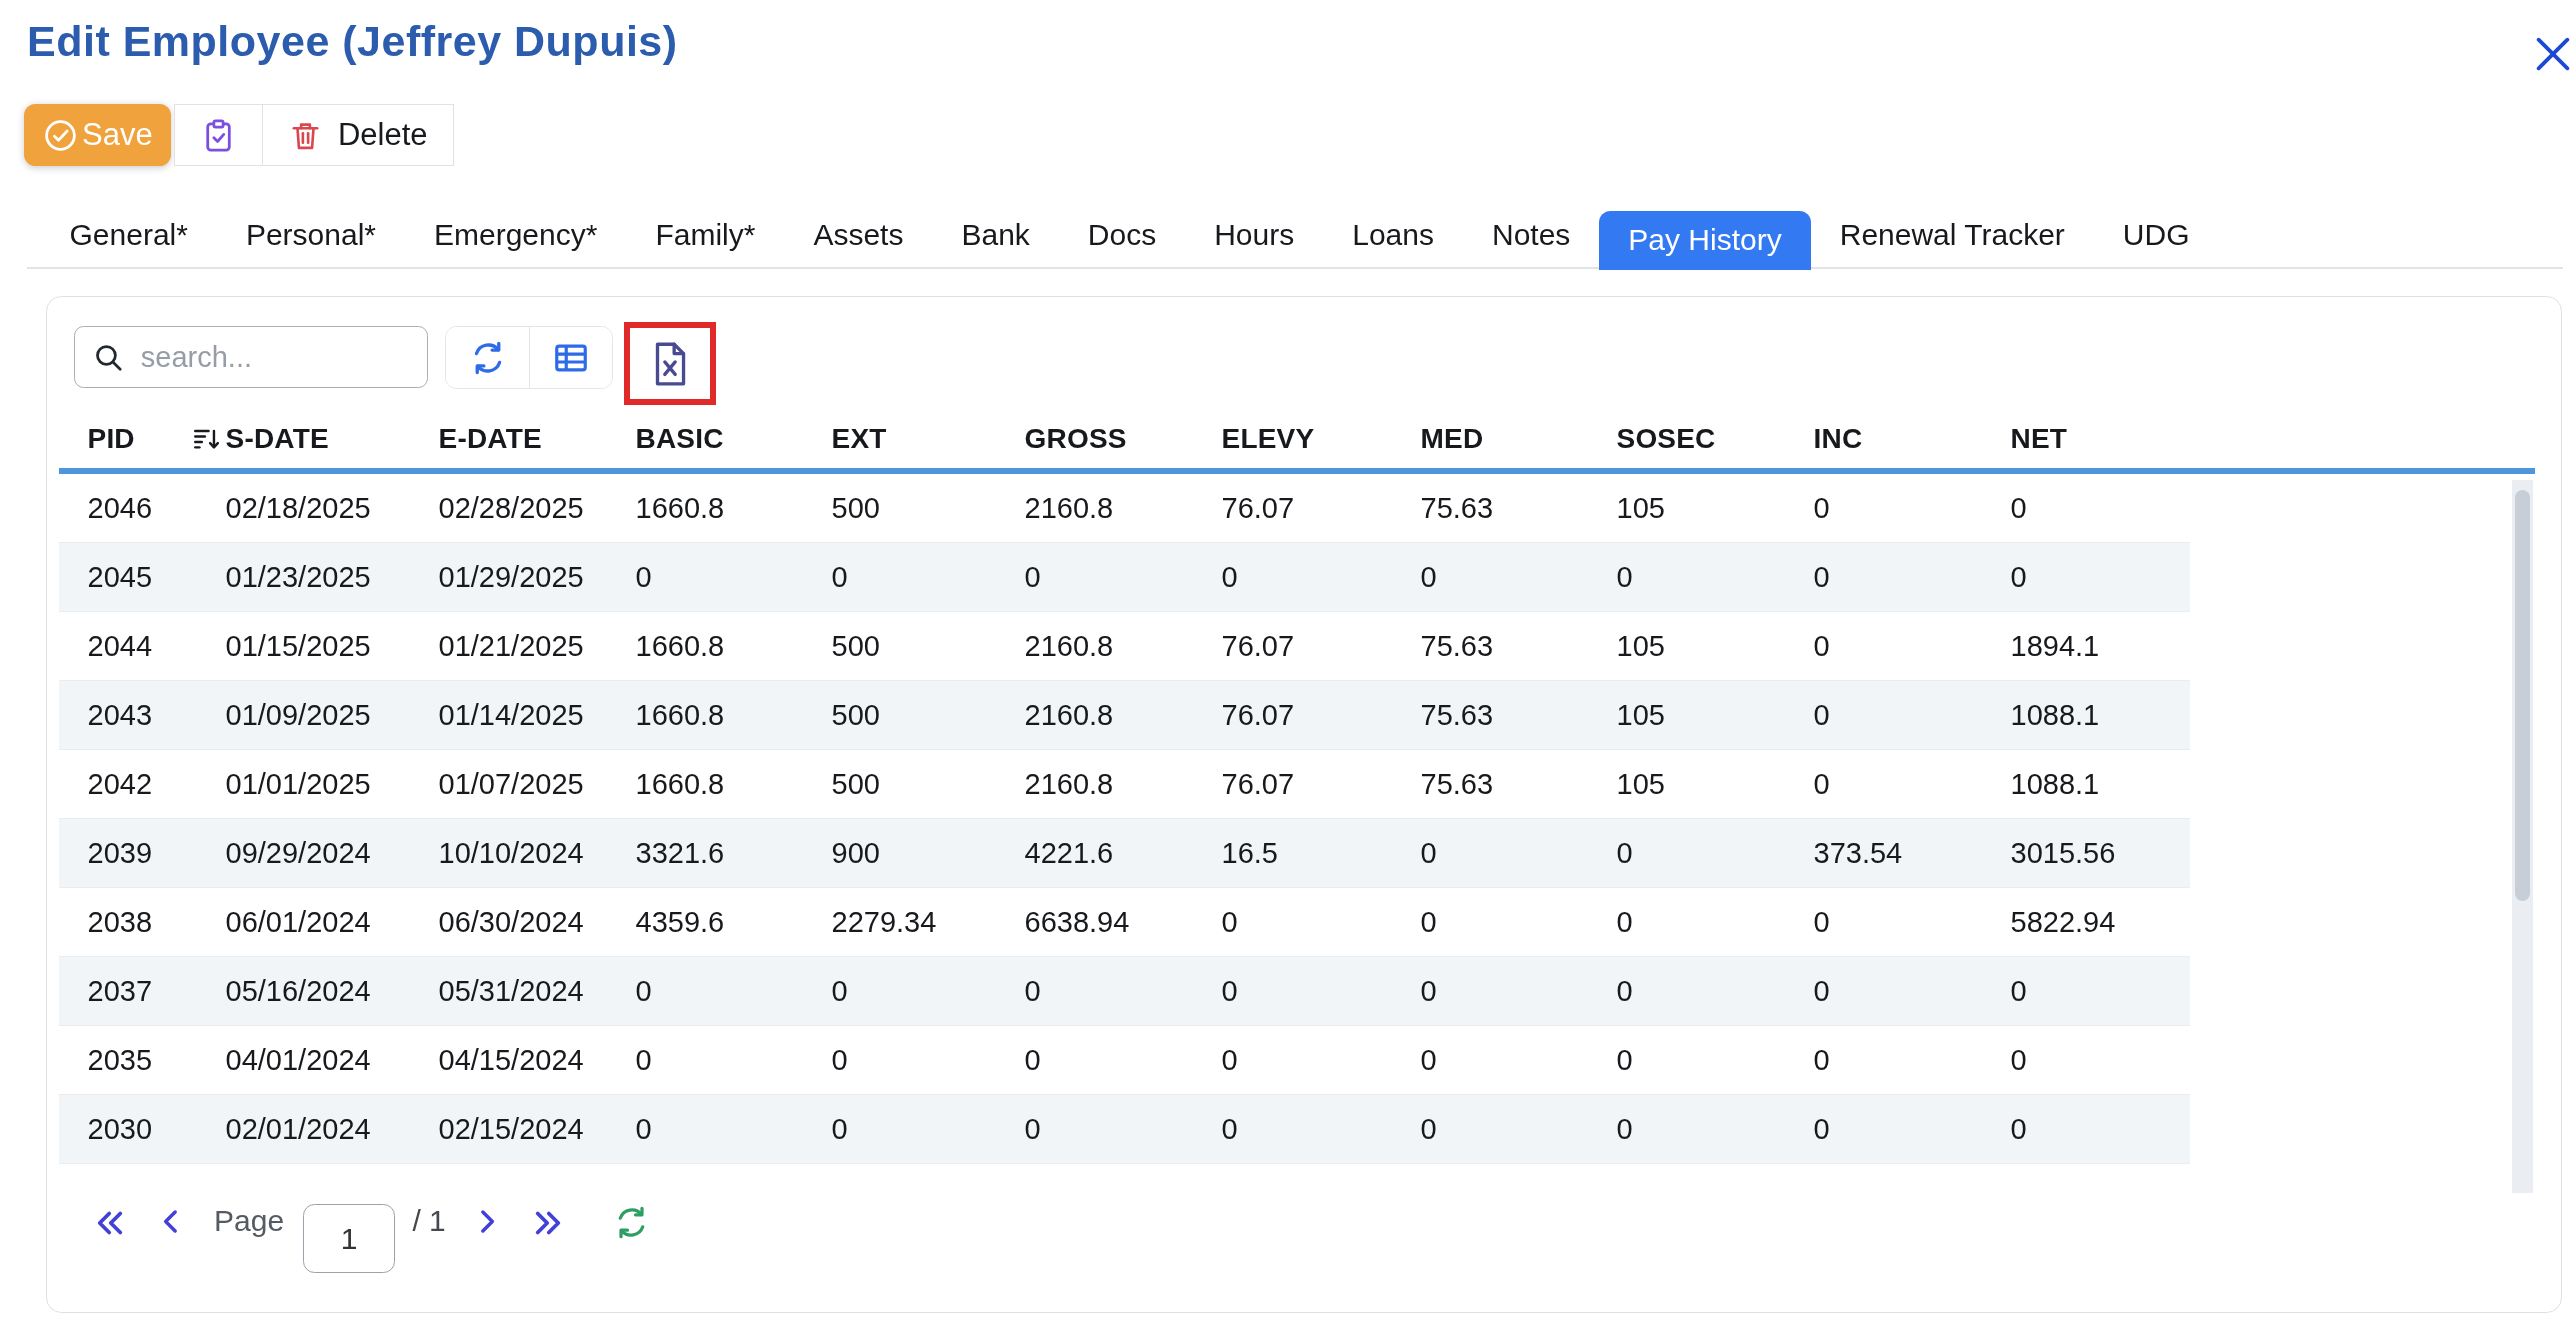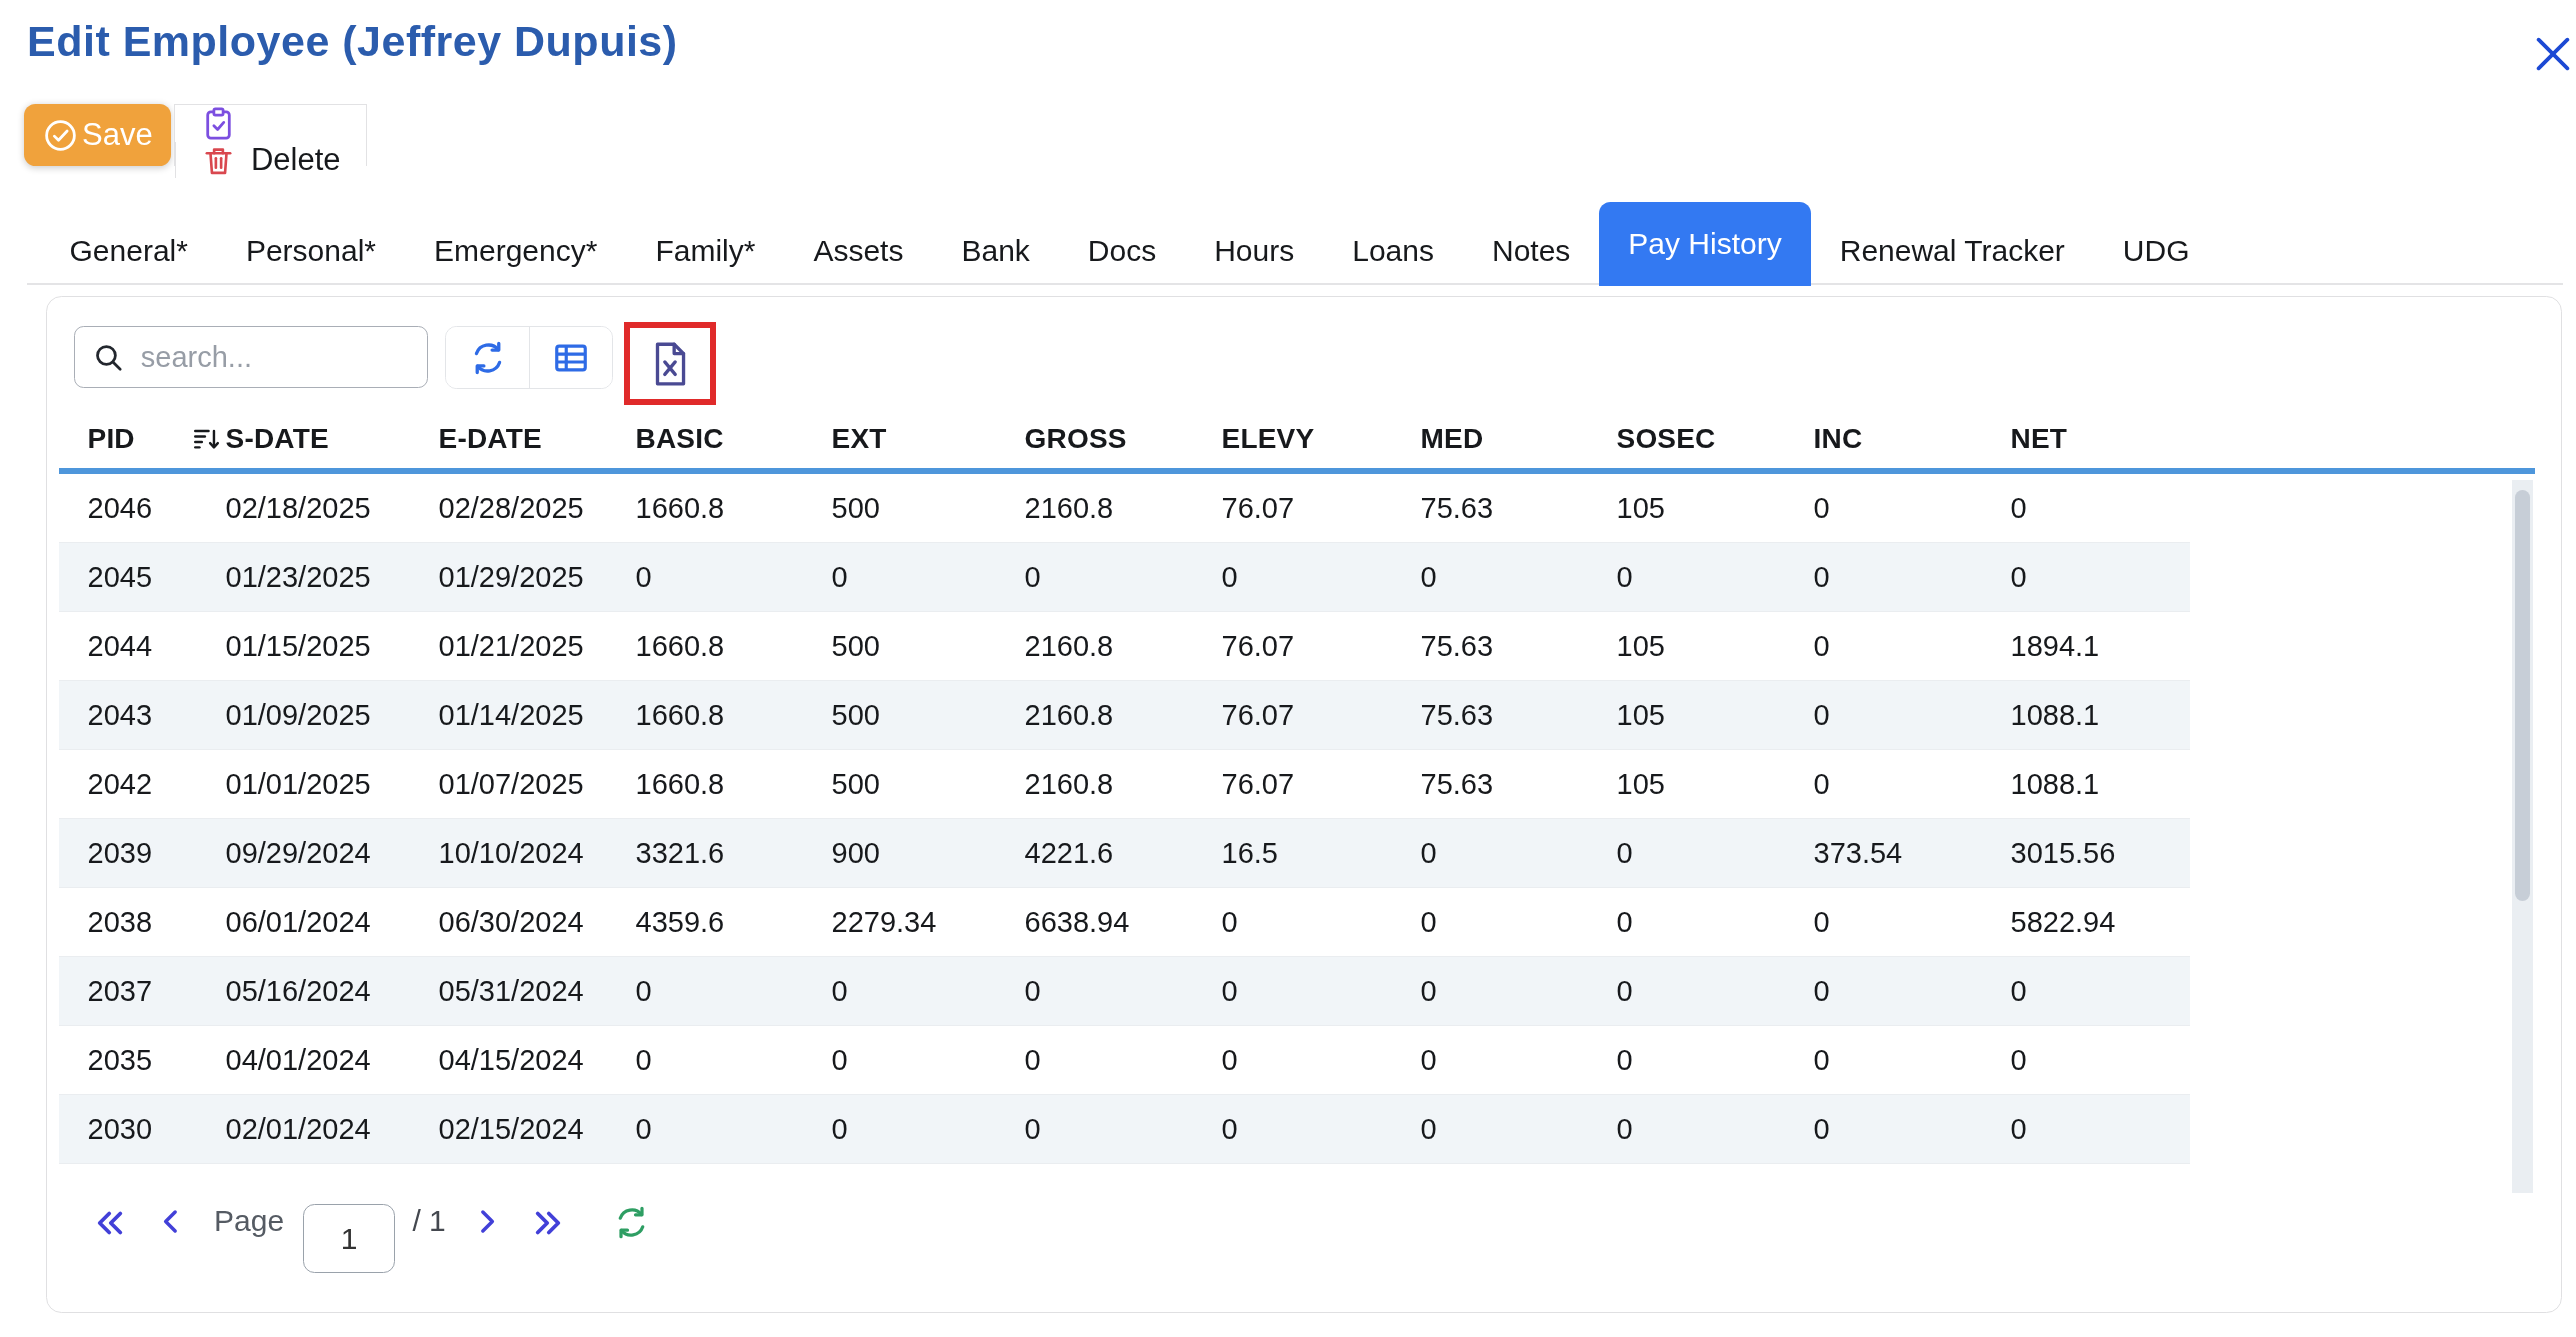--- a/index.html
+++ b/index.html
@@ -16,27 +16,27 @@
   body{
     width:2576px;height:1338px;position:relative;overflow:hidden;background:#fff;
     font-family:"Liberation Sans","DejaVu Sans",sans-serif;color:#17191C;
   }
   
   .page-title{position:absolute;left:27px;top:17.3px;margin:0;font-size:43px;font-weight:700;color:var(--title_blue);letter-spacing:0.5px;}
   .close-btn{position:absolute;top:27px;right:-7.7px;width:54px;height:54px;background:none;border:none;cursor:pointer;padding:0;}
   
   .actionbar{position:absolute;left:24px;top:104px;height:62px;display:flex;align-items:stretch;}
   .btn-save{display:flex;align-items:center;gap:3px;padding:0 18px;border:none;border-radius:11.5px;background:var(--save_orange);color:#fff;font-size:31px;font-family:inherit;box-shadow:0 1.9px 7.7px rgba(0,0,0,.2);cursor:pointer;}
-  .btn-group{display:flex;border:1.9px solid #E2E2E4;background:#fff;margin-left:2.9px;flex-direction:column;}
+  .btn-group{display:flex;border:1.9px solid #E2E2E4;background:#fff;margin-left:2.9px;}
   .btn-cell{display:flex;align-items:center;gap:15.4px;padding:0 25px;background:#fff;border:none;font-size:31px;font-family:inherit;color:#17191C;cursor:pointer;}
   .btn-cell + .btn-cell{border-left:1.9px solid #E2E2E4;}
   
   .tabbar{position:absolute;left:27px;top:202px;right:13.5px;display:flex;align-items:flex-end;border-bottom:2.9px solid #E4E4E6;padding-left:13.5px;}
   .tab{font-size:30px;font-weight:500;padding:0 29px;height:65px;display:flex;align-items:center;color:#17191C;cursor:pointer;white-space:nowrap;}
-  .tab.active{background:var(--tab_active_bg);color:#fff;border-radius:11.5px 11.5px 0 0;margin-bottom:-2.9px;height:84px;}
+  .tab.active{background:var(--tab_active_bg);color:#fff;border-radius:11.5px 11.5px 0 0;margin-bottom:-2.9px;height:59px;}
   
   .card{position:absolute;left:46px;top:296px;width:2516px;height:1017px;border:1.9px solid var(--card_border);border-radius:15.4px;background:#fff;}
   
   .search-box{position:absolute;left:27px;top:29px;width:354px;height:62px;border:1.9px solid var(--input_border);border-radius:9.6px;display:flex;align-items:center;padding:0 17.3px;gap:13.5px;background:#fff;justify-content:center;}
   .search-box input{border:none;outline:none;font-size:29px;color:#333;width:100%;font-family:inherit;background:transparent;}
   .search-box input::placeholder{color:#979DA6;}
   .icon-group{position:absolute;left:398px;top:29px;height:63px;border:1.9px solid #E3E5E8;border-radius:11.5px;display:flex;overflow:hidden;background:#fff;}
   .icon-btn{width:83px;display:flex;align-items:center;justify-content:center;background:#fff;border:none;cursor:pointer;}
   .icon-btn + .icon-btn{border-left:1.9px solid #E3E5E8;}
   .excel-wrap{position:absolute;left:577px;top:25px;width:92px;height:83px;border:6.7px solid var(--annotation_red);background:#fff;display:flex;align-items:center;justify-content:center;}

